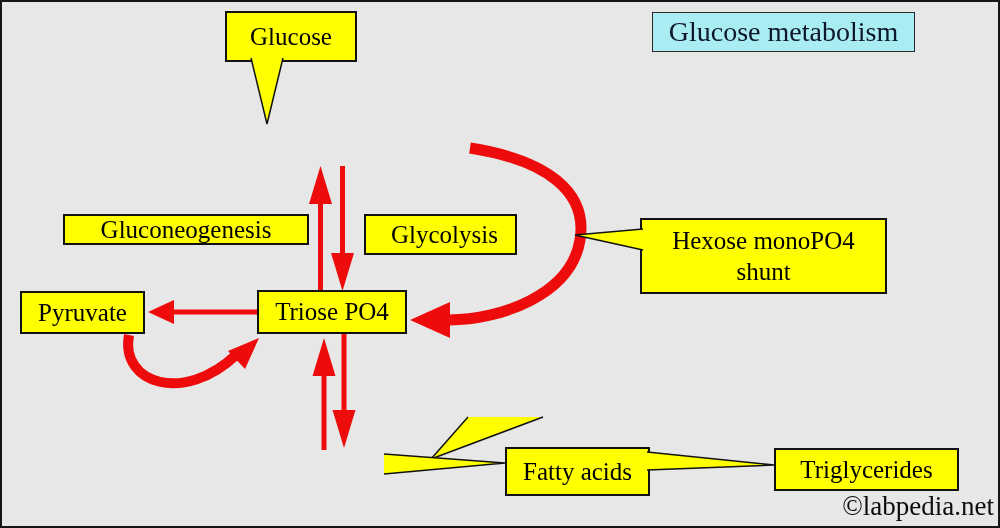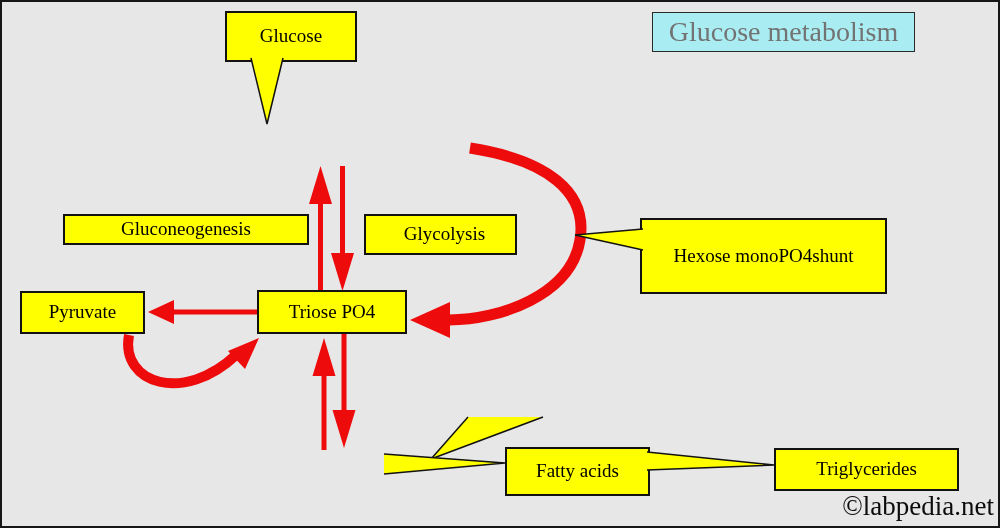--- a/index.html
+++ b/index.html
@@ -14,33 +14,33 @@
   }
   .layer{position:absolute;left:0;top:0;width:1000px;height:528px;}
   #arrow-layer{z-index:1;}
   #callout-layer{z-index:3;pointer-events:none;}
   .node{
     position:absolute;
     background:#ffff00;
     border:2px solid #121212;
     box-sizing:border-box;
     display:flex;align-items:center;justify-content:center;
-    font-size:19px;color:#000;
+    font-size:25px;color:#000;
     z-index:2;
     white-space:nowrap;
     line-height:1.1;
   }
-  .node.multiline{flex-direction:row;line-height:1.25;text-align:right;}
+  .node.multiline{flex-direction:column;line-height:1.25;text-align:right;}
   #title-box{
     position:absolute;
     background:#a9edf3;
     border:1px solid #2a2a2a;
     box-sizing:border-box;
     display:flex;align-items:center;justify-content:center;
-    font-size:28px;color:#737373;
+    font-size:28px;color:#0f172a;
     z-index:2;
   }
   #watermark{
     position:absolute;
     right:4px;top:489px;
     font-size:27px;color:#0b0b0b;
     z-index:2;
   }
 </style>
 </head>

